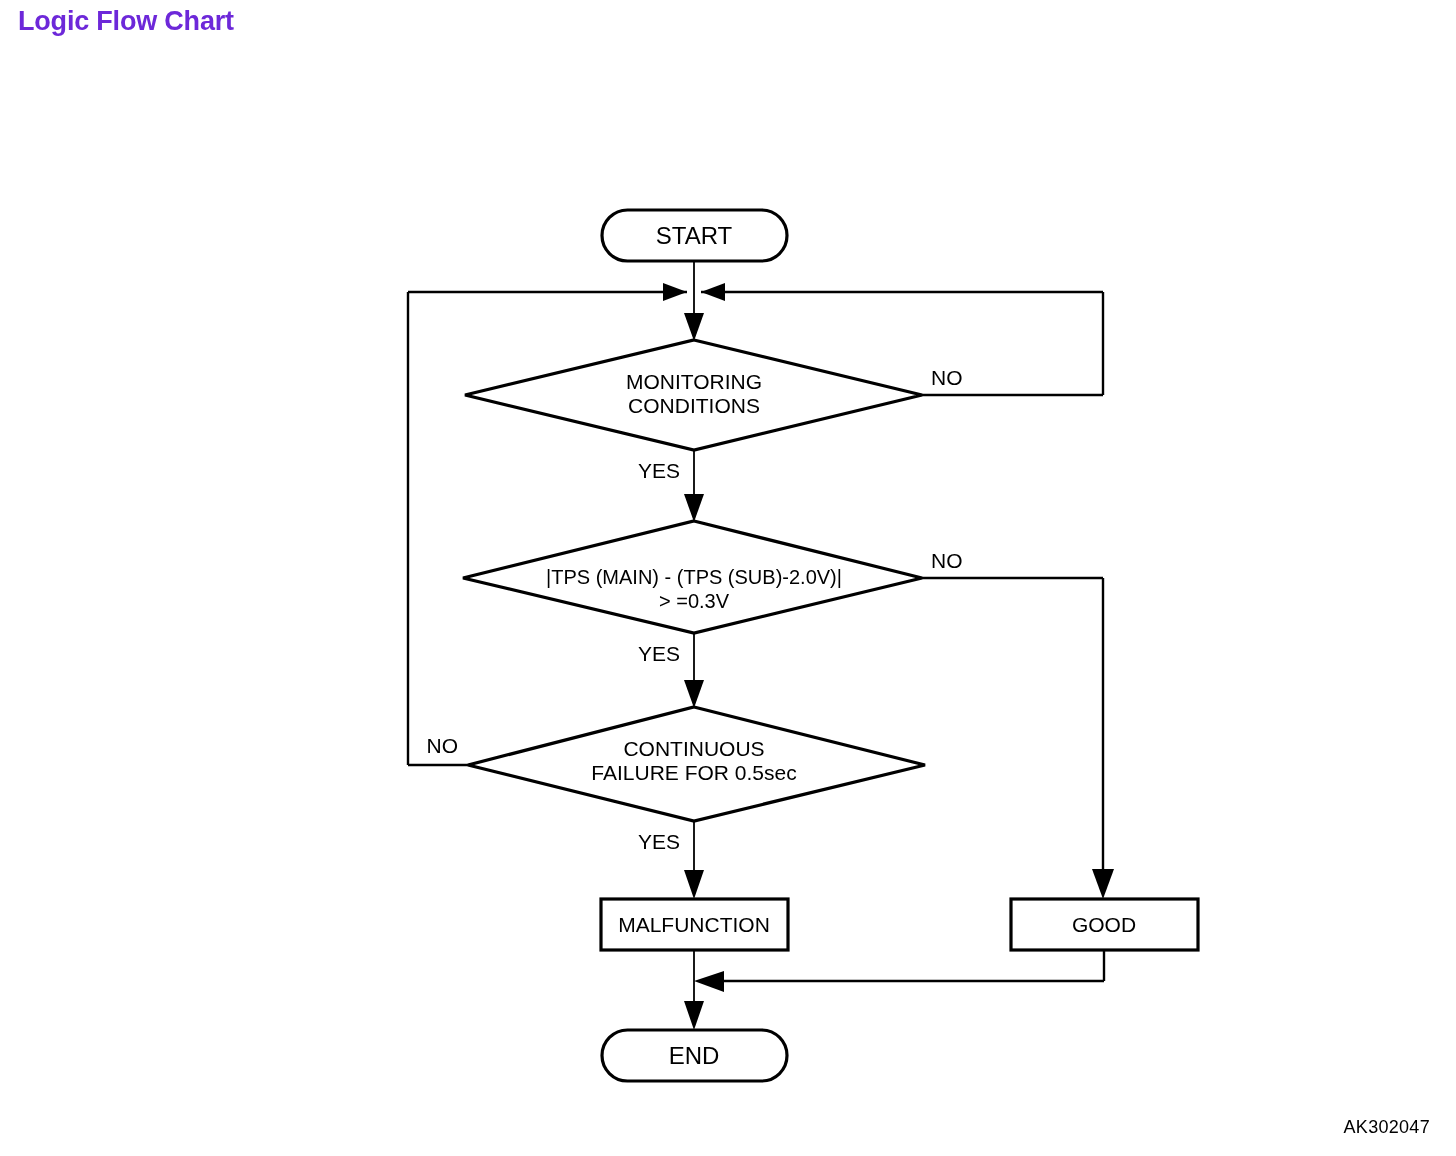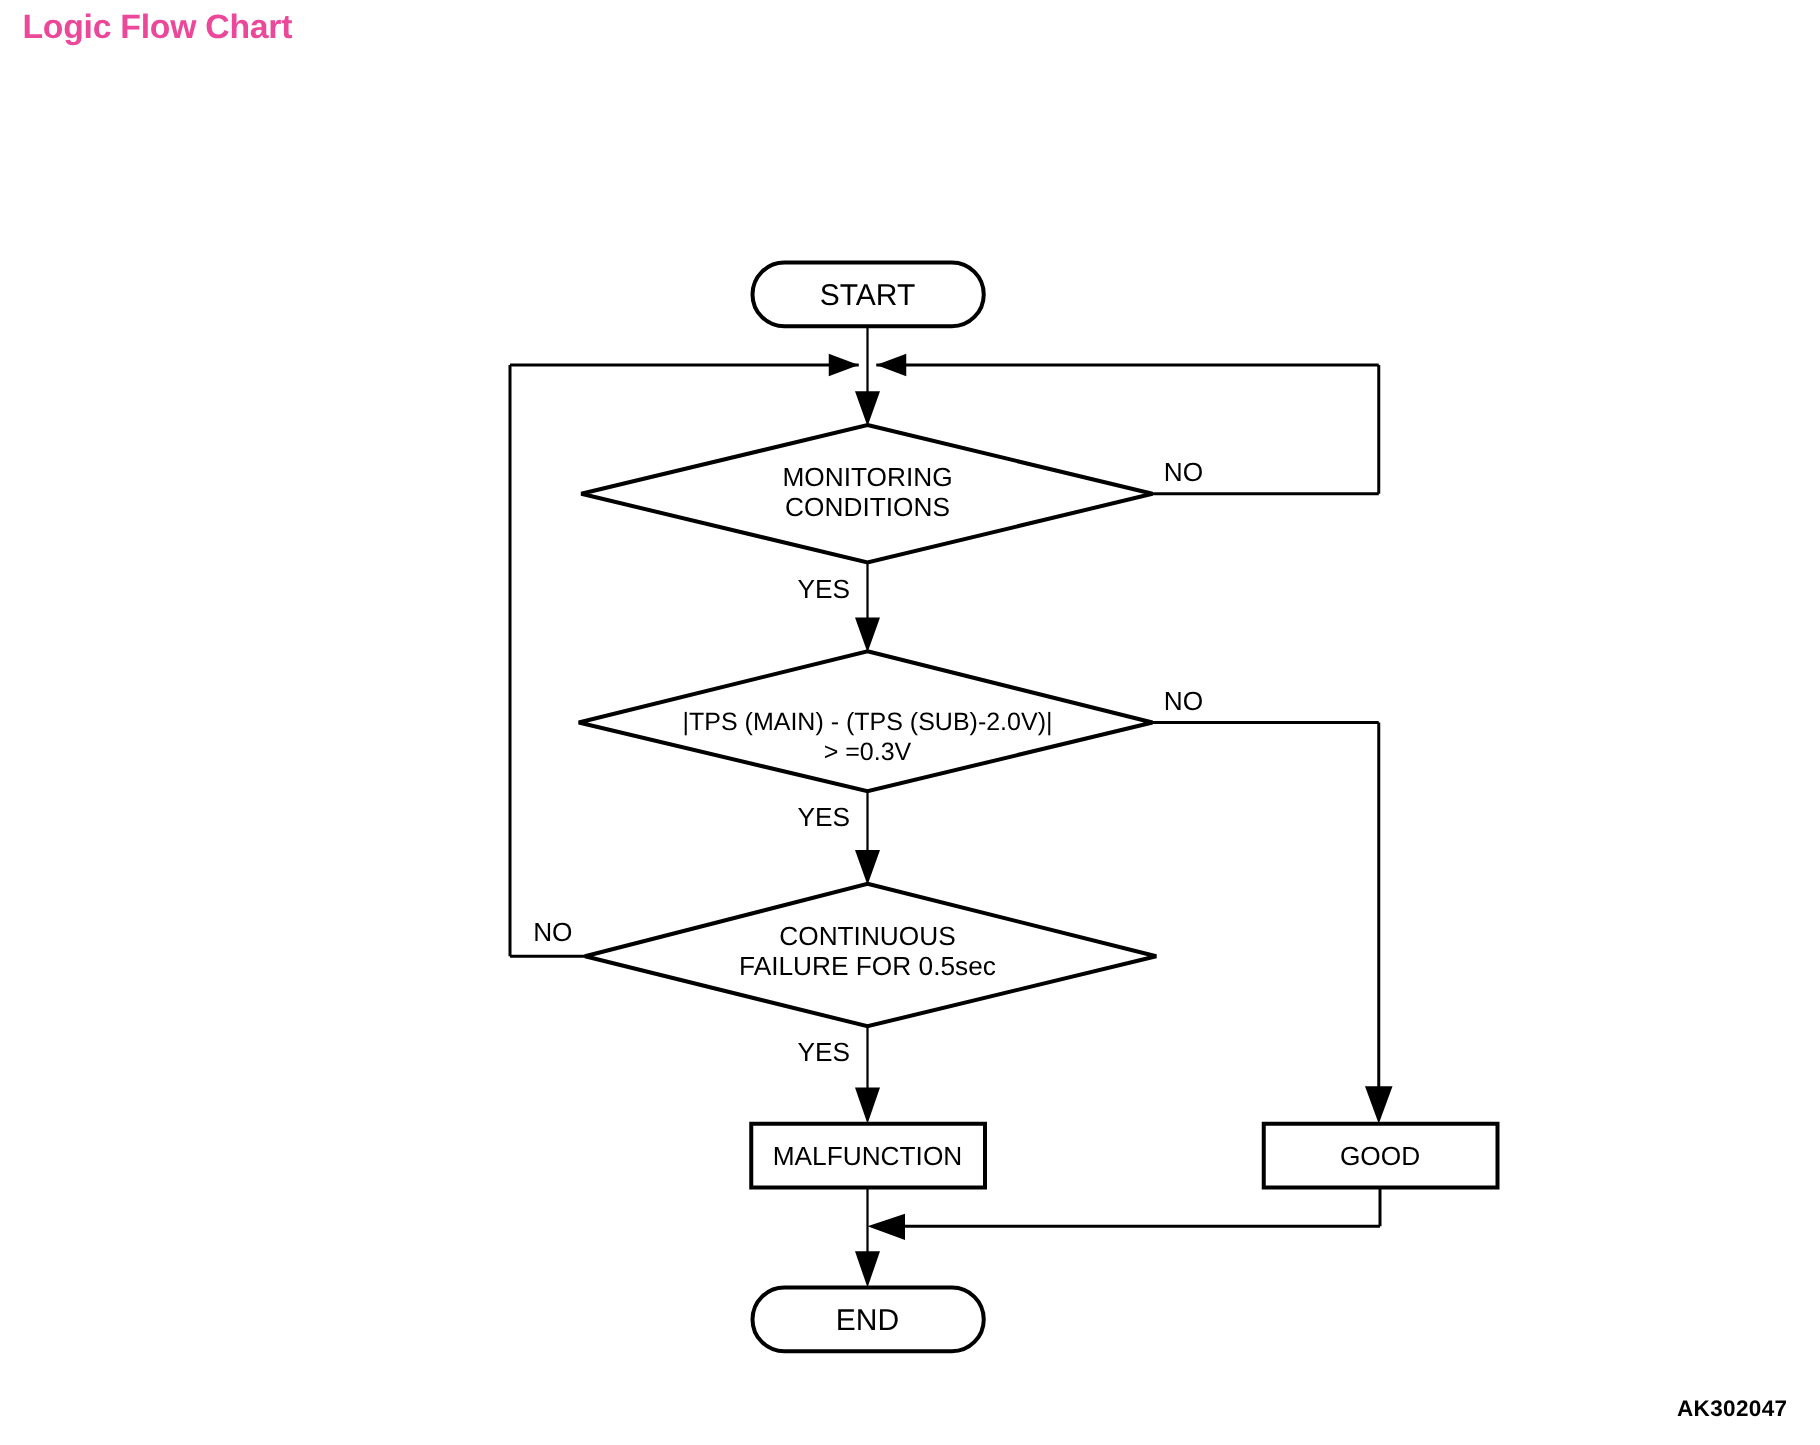--- a/index.html
+++ b/index.html
@@ -15,35 +15,35 @@
     color: #000000;
     overflow: hidden;
   }
   #page-title {
     position: absolute;
     left: 18px;
     top: 6px;
     font-size: 27px;
     font-weight: bold;
     letter-spacing: -0.2px;
-    color: #ec4899;
+    color: #6d28d9;
   }
   #chart-canvas {
     position: absolute;
     left: 0;
     top: 0;
     width: 1456px;
     height: 1156px;
   }
   #figure-code {
     position: absolute;
     right: 26px;
     bottom: 18px;
     font-size: 18px;
-    font-weight: bold;
+    font-weight: normal;
     letter-spacing: 0.3px;
     color: #000000;
   }
   svg text {
     font-family: "Liberation Sans", sans-serif;
     fill: #000000;
   }
   .node-label {
     font-size: 21px;
   }

